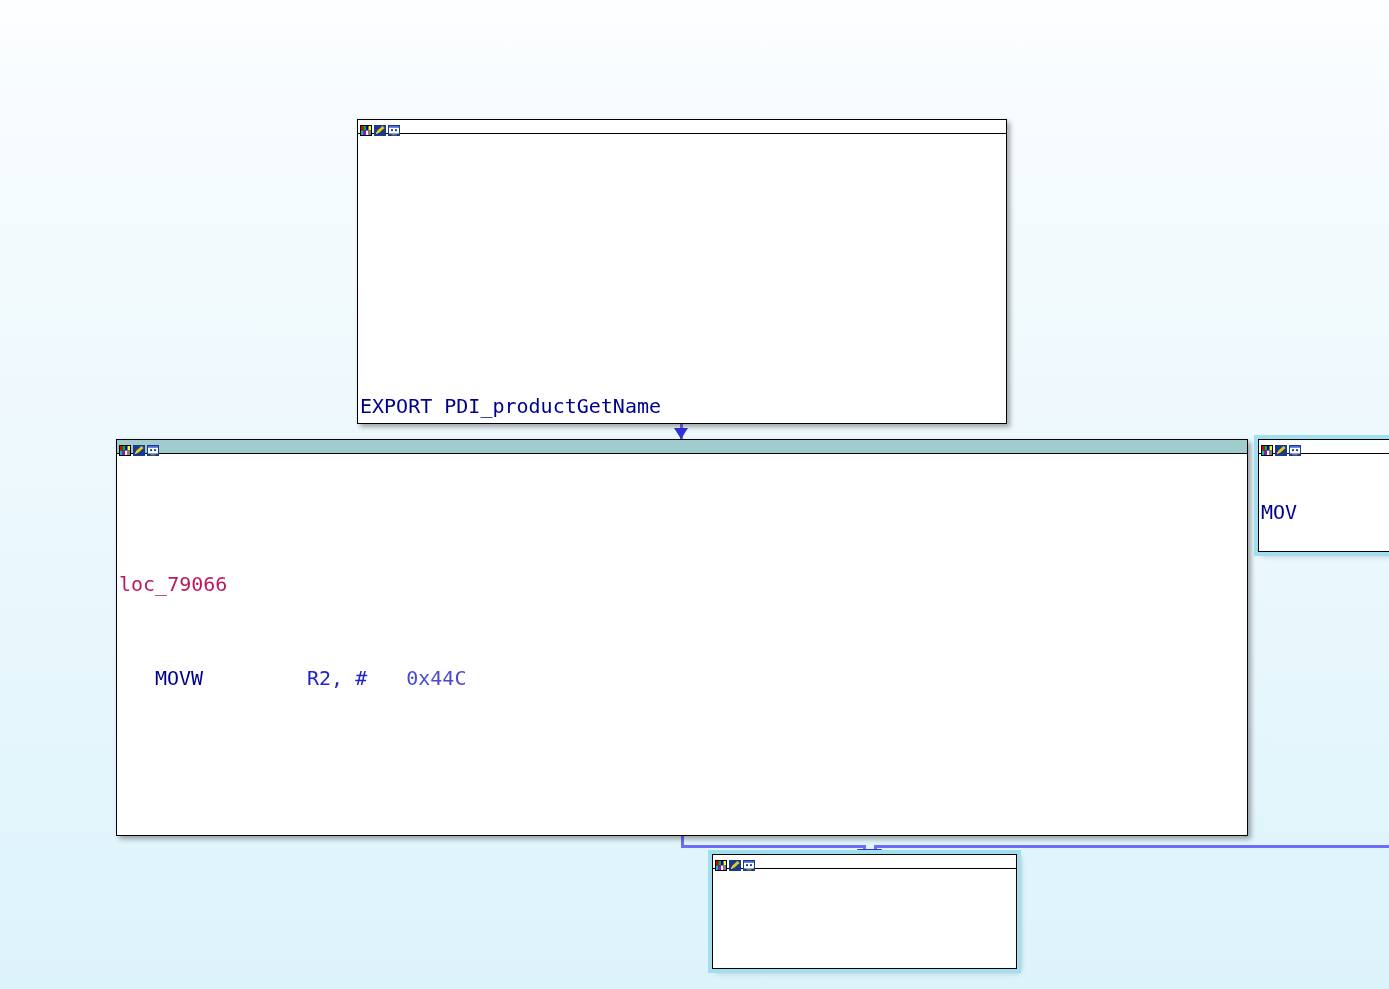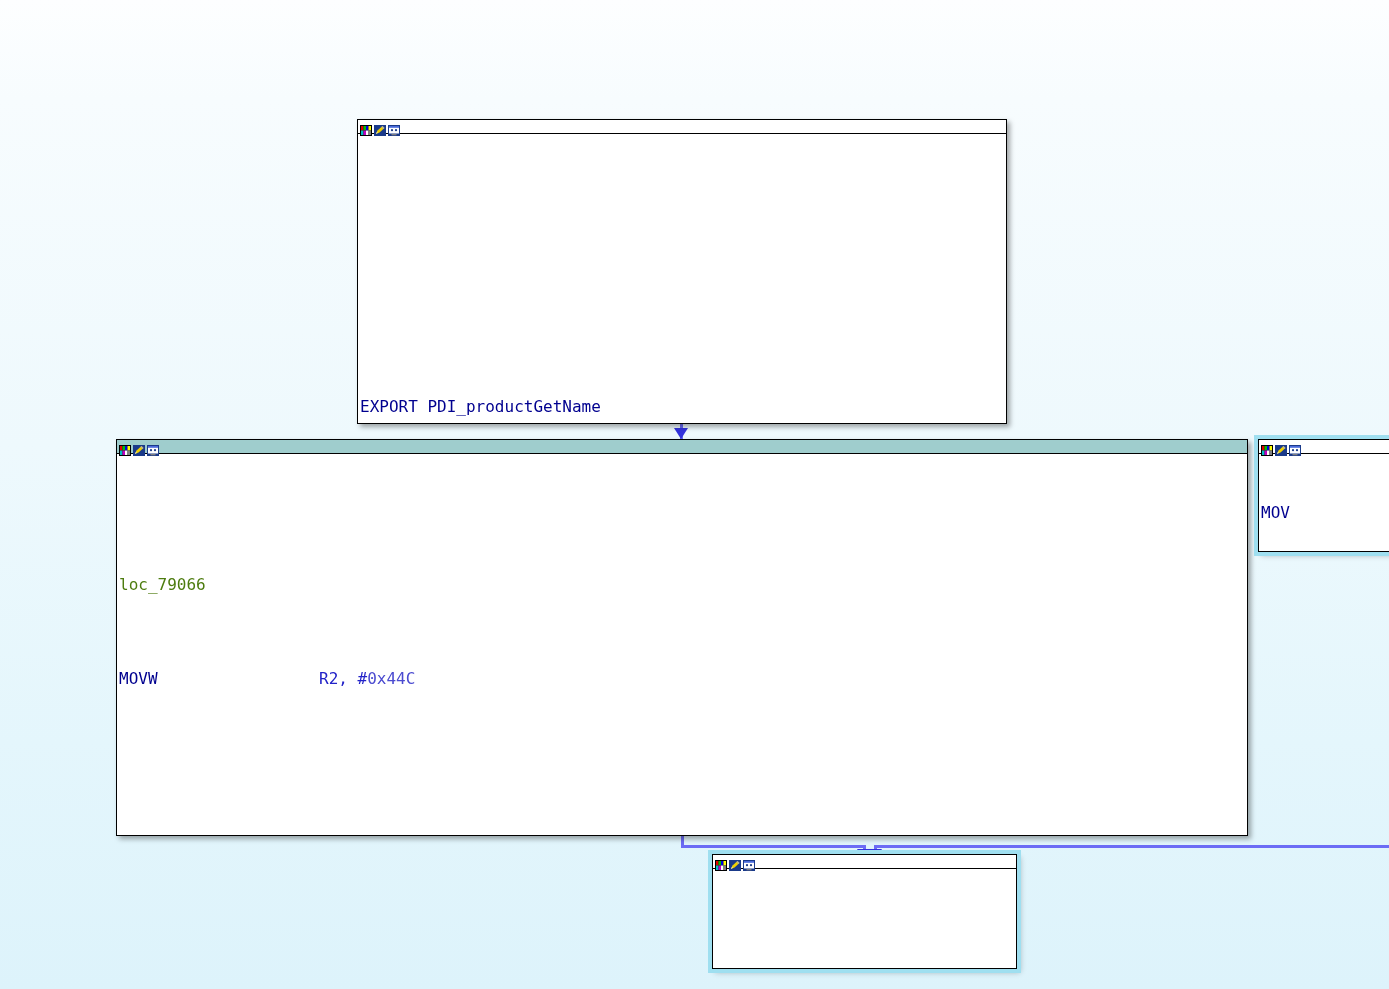--- a/index.html
+++ b/index.html
@@ -72,39 +72,39 @@
     flex: 0 0 auto;
   }
   .node-body {
     padding: 0;
     position: relative;
   }
 
   
   .code {
     font-family: "DejaVu Sans Mono", monospace;
-    font-size: 16px;
+    font-size: 20px;
     line-height: 23.7px;
     white-space: pre;
     color: #0000c8;
   }
   .ln {
     white-space: pre;
     height: 23.7px;
     padding-left: 2px;
     overflow: hidden;
   }
   .spacer { height: 23.7px; }
 
   .mn   { color: #00008f; }              
   .op   { color: #2222c8; }              
-  .hex  { color: #4a4ad0; }              
+  .hex  { color: #4a4ad0; margin-left: 39px; }              
   .cmt  { color: #8a8a8a; }              
-  .loc  { color: #4d7c0f; }
-  .c1s { display: inline-block; width: 200px; }
+  .loc  { color: #be185d; }
+  .c1s { display: inline-block; width: 152px; margin-left: 36px; }
 </style>
 </head>
 <body>
 
 <div id="graph-canvas">
 
   <div class="edge v" style="left:680px; top:420px; height:22px;"></div>
   <div class="arrow-head" style="left:674px; top:428px;"></div>
 
   <div class="edge v" style="left:681px; top:833px; height:14px;"></div>

